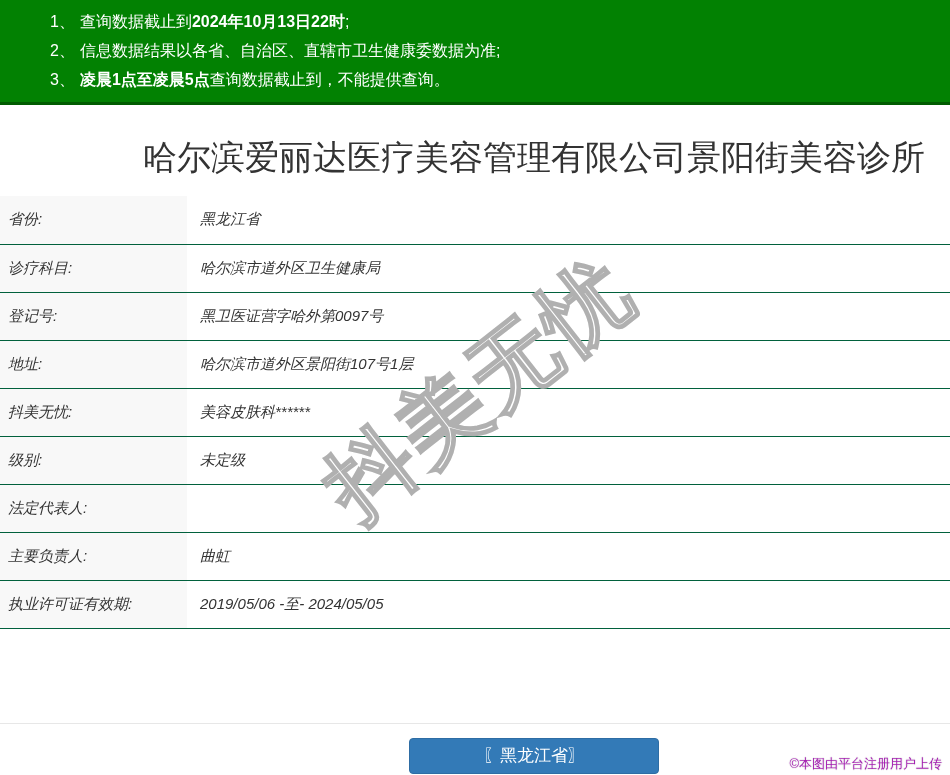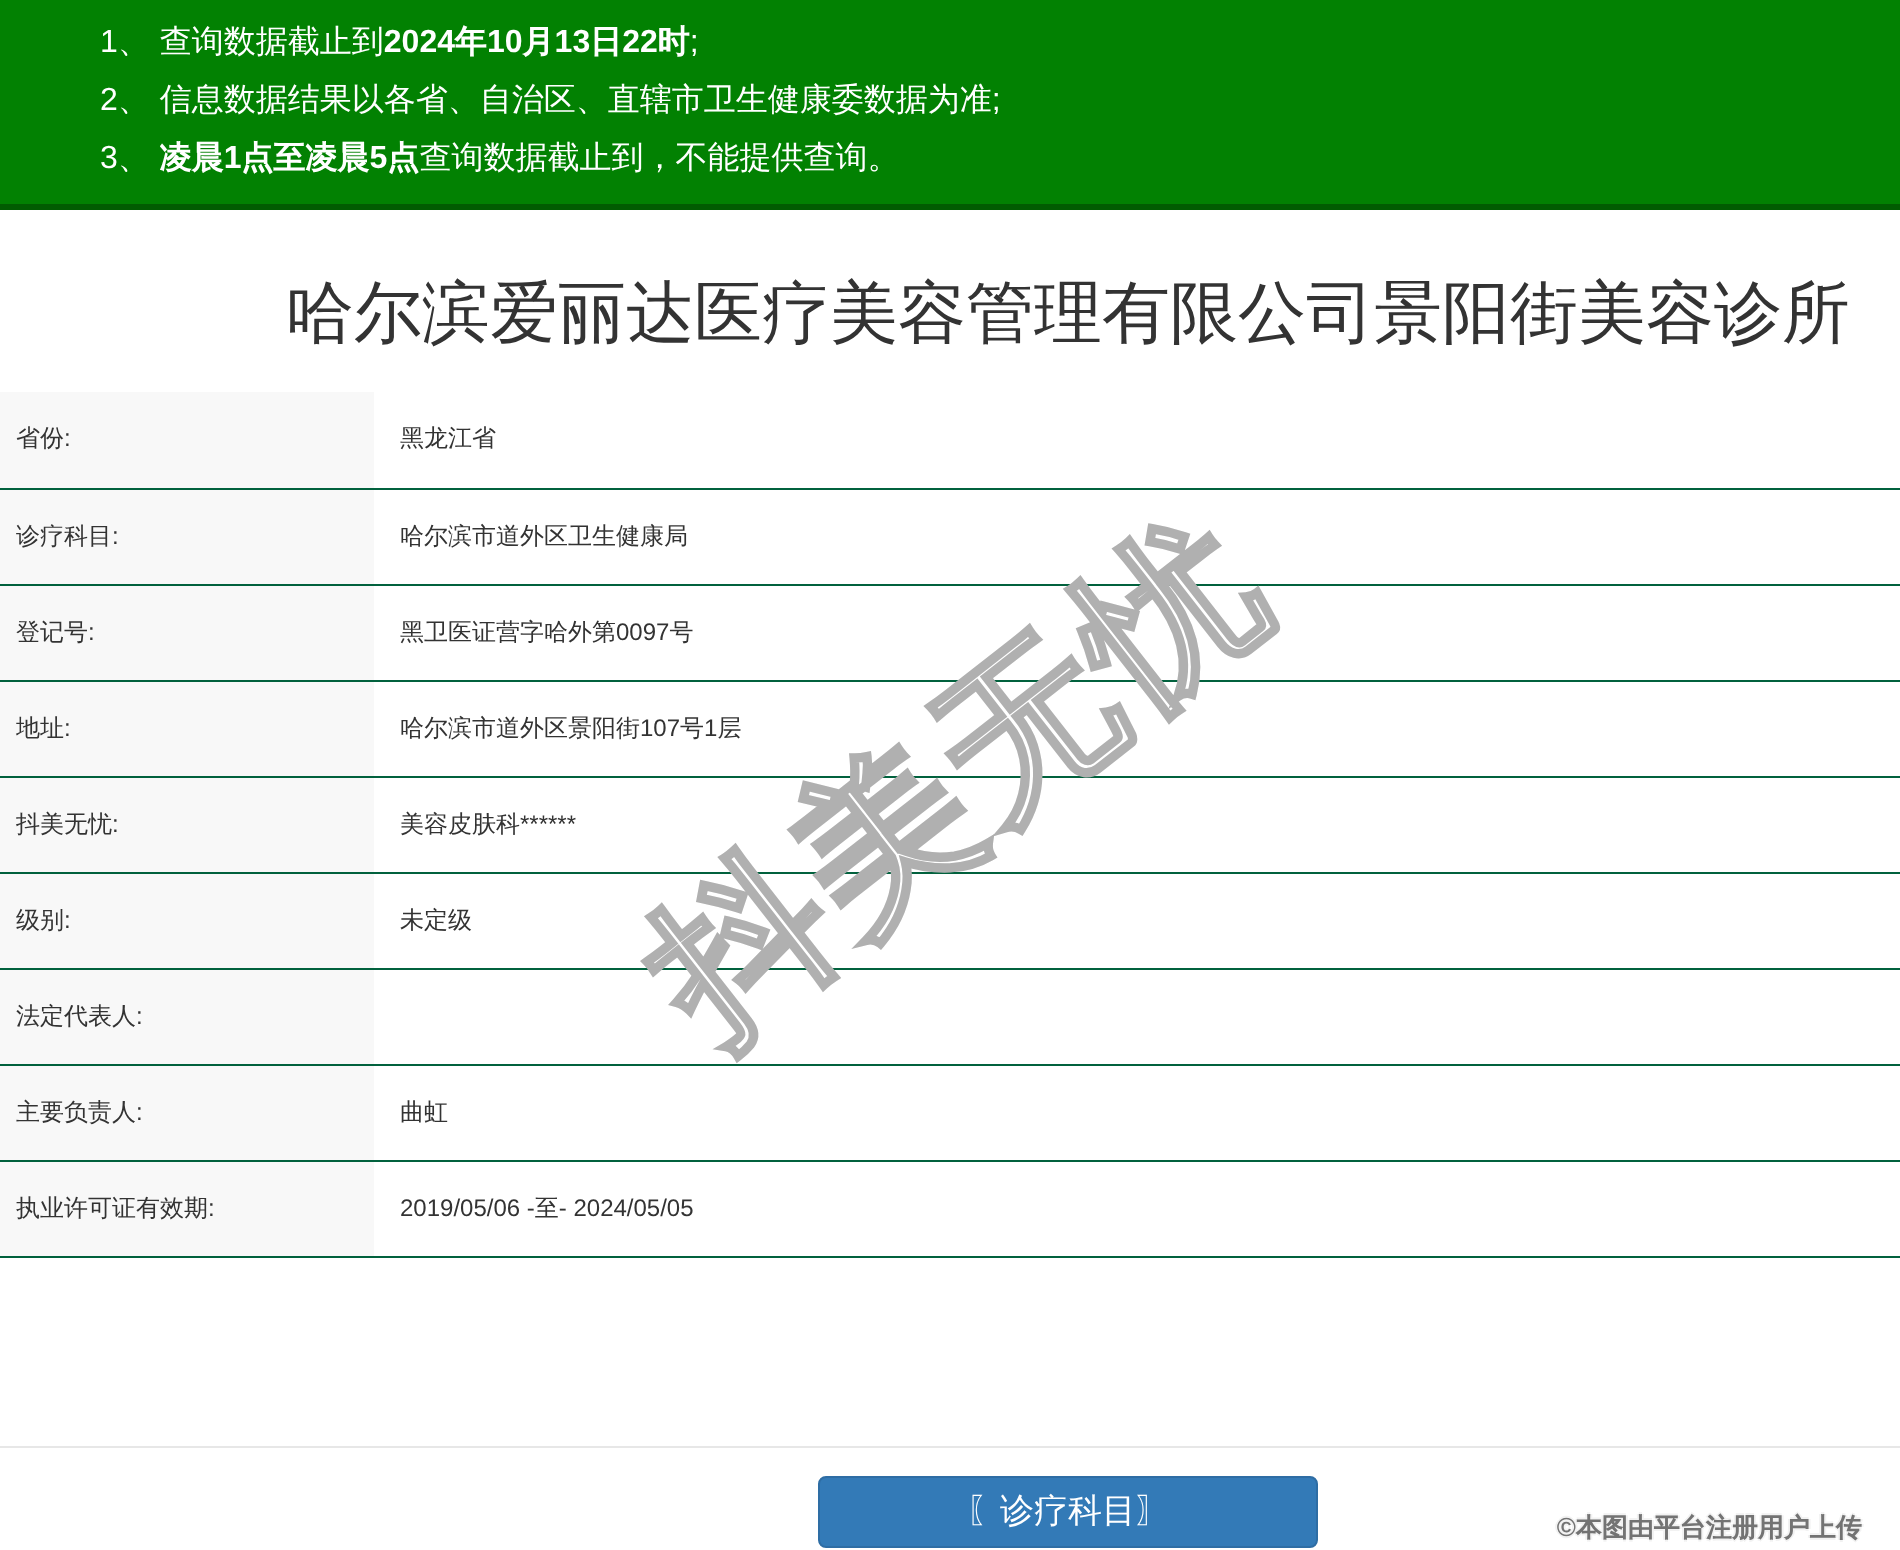--- a/index.html
+++ b/index.html
@@ -41,23 +41,24 @@
 
   
   table.info-table {
     margin-top: 17px;
     width: 1068px;
     border-collapse: collapse;
   }
   table.info-table td {
     height: 48px;
     border-bottom: 1px solid #01613d;
-    font-size: 12px;
+    font-size: 15px;
     color: #333;
     vertical-align: middle;
+    font-style: italic;
   }
   td.row-label {
     width: 187px;
     background: #f8f8f8;
     padding-left: 8px;
   }
   td.row-value {
     background: #fff;
     padding-left: 13px;
   }
@@ -102,25 +103,25 @@
     color: #ffffff;
     -webkit-text-stroke: 2px #b0b0b0;
     text-shadow: 0 0 1px #bbbbbb;
     z-index: 5;
     pointer-events: none;
   }
 
   
   .copyright-stamp {
     position: absolute;
-    right: 19px;
+    right: 8px;
     bottom: 2px;
     font-size: 13px;
-    font-weight: bold;
-    color: #737373;
+    font-weight: normal;
+    color: #a21caf;
     text-shadow: -1px 0 #f2f2f2, 1px 0 #f2f2f2, 0 -1px #f2f2f2, 0 1px #f2f2f2;
     z-index: 9;
     white-space: nowrap;
   }
 </style>
 </head>
 <body>
 
 <div class="page">
 
@@ -169,20 +170,20 @@
       <tr>
         <td class="row-label">执业许可证有效期:</td>
         <td class="row-value">2019/05/06 -至- 2024/05/05</td>
       </tr>
     </tbody>
   </table>
 
   <div class="bottom-rule"></div>
 
   <div class="button-row">
-    <button class="close-btn">〖诊疗科目〗</button>
+    <button class="close-btn">〖黑龙江省〗</button>
   </div>
 
 </div>
 
 <div class="watermark">抖美无忧</div>
 
 <div class="copyright-stamp">©本图由平台注册用户上传</div>
 
 </body></html>

